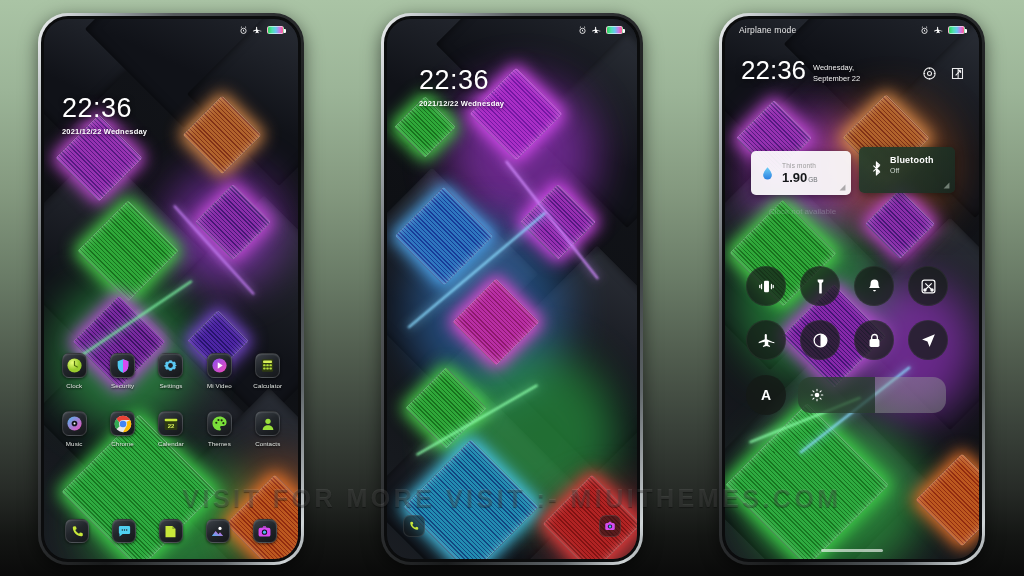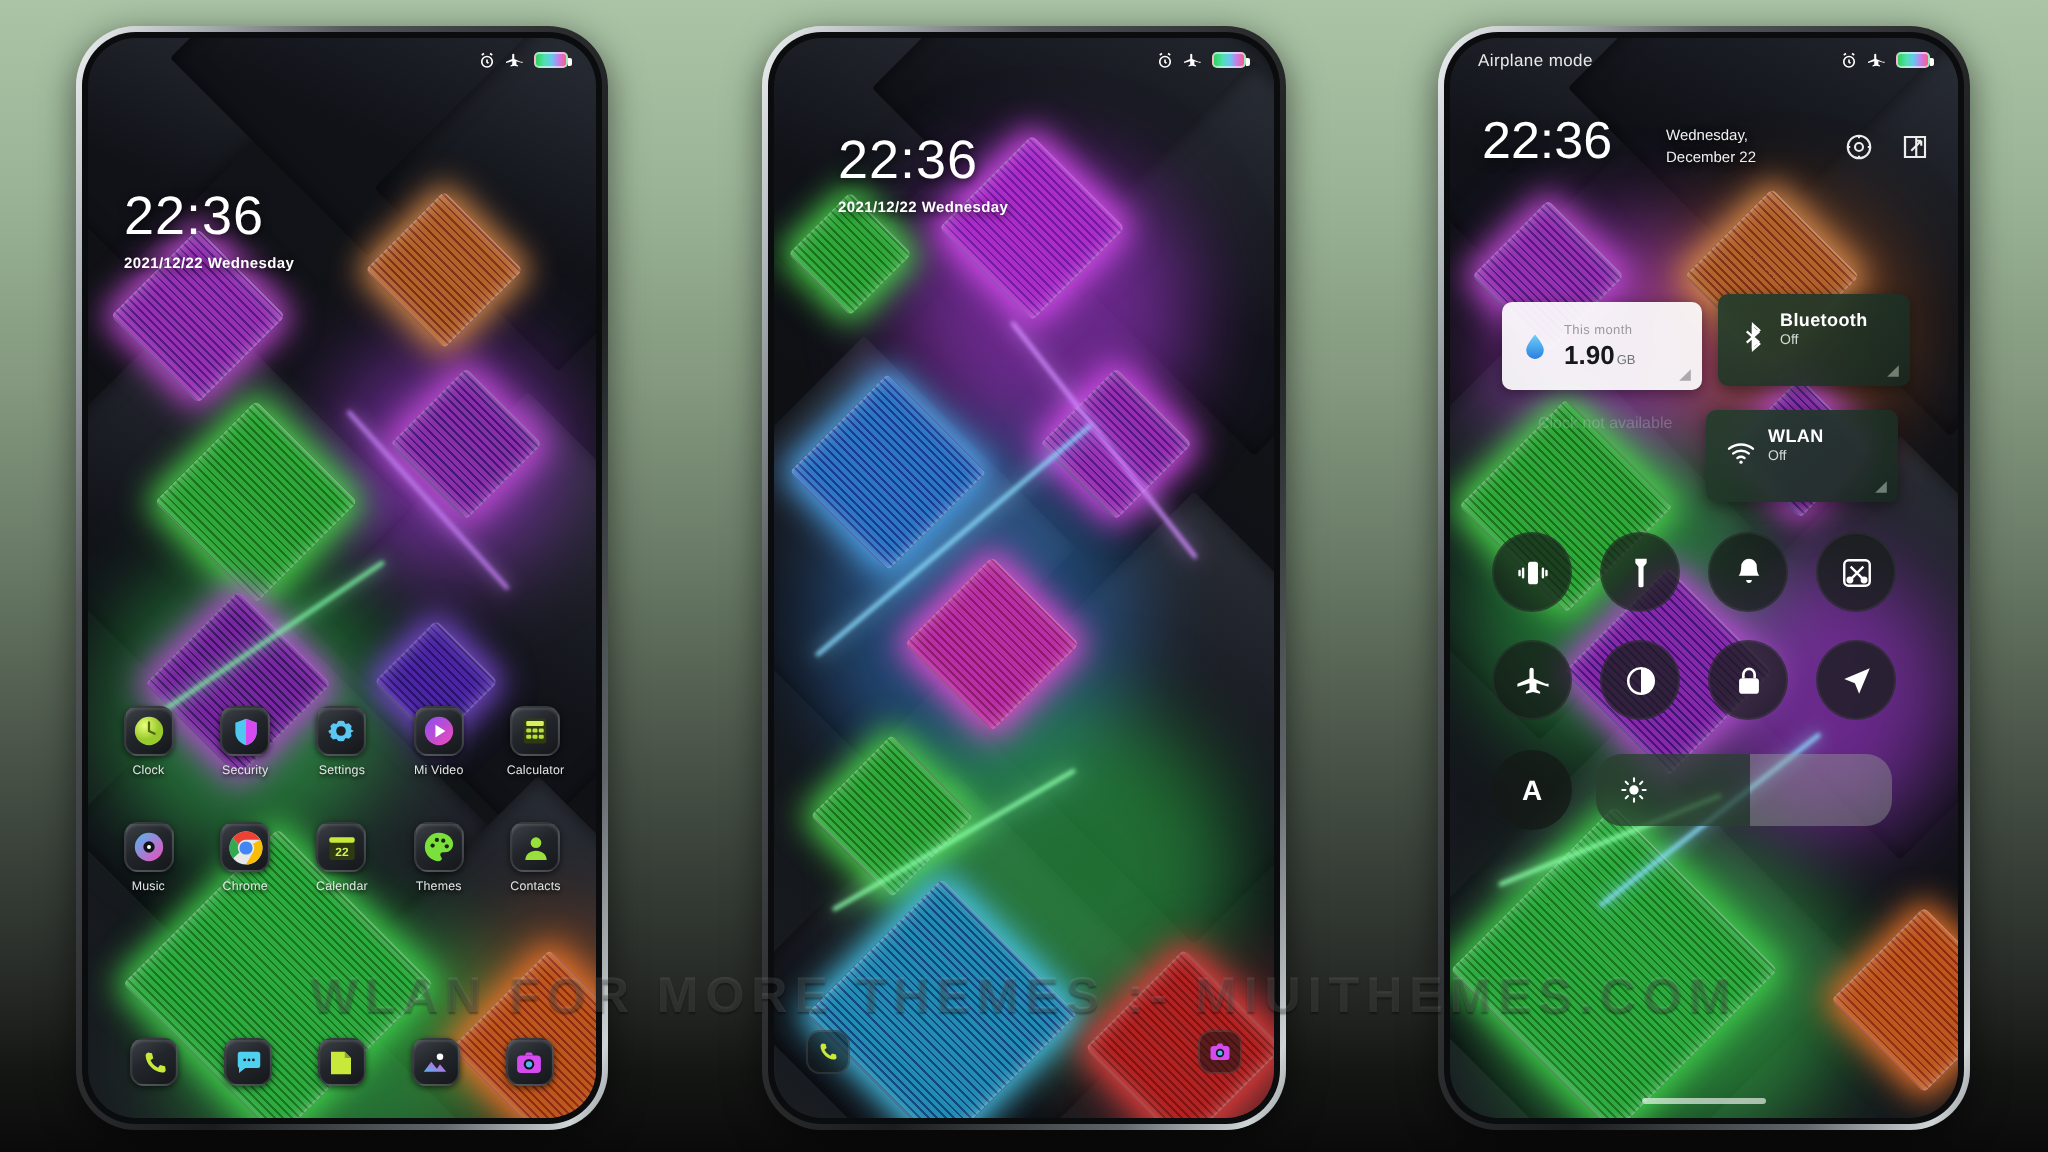--- a/index.html
+++ b/index.html
@@ -96,21 +96,21 @@
   }
   .app-lab{ font-size:6.2px; color:#e2e6e2; margin-top:4px; text-shadow:0 1px 2px rgba(0,0,0,.9); letter-spacing:.1px; }
 
   .dock{ position:absolute; left:0; right:0; z-index:11; display:flex; justify-content:space-around; padding:0 10px; }
   .dock .app-ico{ width:24px; height:24px; }
 
   
   .cc{ position:absolute; inset:0; z-index:13; }
   .cc-head{ position:absolute; left:16px; top:38px; color:#fff; }
   .cc-head .time{ font-size:26px; font-weight:300; line-height:1; text-shadow:0 1px 6px rgba(0,0,0,.6); }
-  .cc-head .date{ position:absolute; left:92px; top:5px; font-size:7.5px; line-height:11px; color:#f0f0f0; width:60px; text-shadow:0 1px 4px rgba(0,0,0,.85); }
+  .cc-head .date{ position:absolute; left:72px; top:5px; font-size:7.5px; line-height:11px; color:#f0f0f0; width:60px; text-shadow:0 1px 4px rgba(0,0,0,.85); }
   .cc-icons{ position:absolute; right:14px; top:47px; display:flex; gap:13px; }
   .cc-ic{ width:15px; height:15px; color:#fff; opacity:.92; }
 
   .card{
     position:absolute; border-radius:5px;
     box-shadow:0 2px 8px rgba(0,0,0,.45);
     overflow:hidden;
   }
   .card-data{
     left:26px; top:132px; width:100px; height:44px;
@@ -510,21 +510,21 @@
           <div class="bat"></div>
         </div>
       </div>
 
       <div class="cc">
 
         <div class="cc-head">
           <div class="time">22:36</div>
           <div class="date">
             <span>Wednesday,</span><br>
-            <span>December 22</span>
+            <span>September 22</span>
           </div>
         </div>
 
         <div class="cc-icons">
           <svg class="cc-ic" viewBox="0 0 24 24" fill="none" stroke="#fff" stroke-width="1.7">
                 <circle cx="12" cy="12" r="9"></circle>
                 <circle cx="12" cy="12" r="3.2"></circle>
                 <path d="M12 3v2M12 19v2M3 12h2M19 12h2"></path>
               </svg>
           <svg class="cc-ic" viewBox="0 0 24 24" fill="none" stroke="#fff" stroke-width="1.7">
@@ -563,31 +563,20 @@
                 <path d="M12 2l5 4.5-5 4.5V2zm0 11l5 4.5-5 4.5V13zM7 7.5L17 16.5M17 7.5L7 16.5" stroke="#fff" stroke-width="1.8" fill="none"></path>
                 <path d="M11 2.5l5.5 5-5.5 5V2.5zM11 11.5l5.5 5-5.5 5v-10z" fill="#fff"></path>
               </svg>
           <div class="tt">Bluetooth</div>
           <div class="ts">Off</div>
           <svg class="corner" viewBox="0 0 24 24" fill="#d8e6da">
                 <path d="M22 22H2L22 2z"></path>
               </svg>
         </div>
 
-        <div class="card card-tile" style="left:128px; top:186px;">
-          <svg class="ticon" viewBox="0 0 24 24" fill="none" stroke="#fff" stroke-width="2" stroke-linecap="round">
-                <path d="M2.5 8.5a15 15 0 0 1 19 0M5.8 12.3a10 10 0 0 1 12.4 0M9.2 16a5 5 0 0 1 5.6 0"></path>
-                <circle cx="12" cy="19.3" r="1.3" fill="#fff" stroke="none"></circle>
-              </svg>
-          <div class="tt">WLAN</div>
-          <div class="ts">Off</div>
-          <svg class="corner" viewBox="0 0 24 24" fill="#d8e6da">
-                <path d="M22 22H2L22 2z"></path>
-              </svg>
-        </div>
 
         <div class="toggles">
           <div class="tg">
                 <div class="tg-in">
                   <svg viewBox="0 0 24 24" fill="#fff">
                     <rect x="8.5" y="4" width="7" height="16" rx="1.8"></rect>
                     <path d="M5 9v6M2.5 10.5v3M19 9v6M21.5 10.5v3" stroke="#fff" stroke-width="1.7" stroke-linecap="round"></path>
                   </svg>
                 </div>
               </div>
@@ -660,13 +649,13 @@
         </div>
 
         <div class="homebar"></div>
       </div>
 
     </div>
    </div>
   </div>
 </div>
 
-<div class="watermark">WLAN FOR MORE THEMES :- MIUITHEMES.COM</div>
+<div class="watermark">VISIT FOR MORE VISIT :- MIUITHEMES.COM</div>
 
 </body></html>

